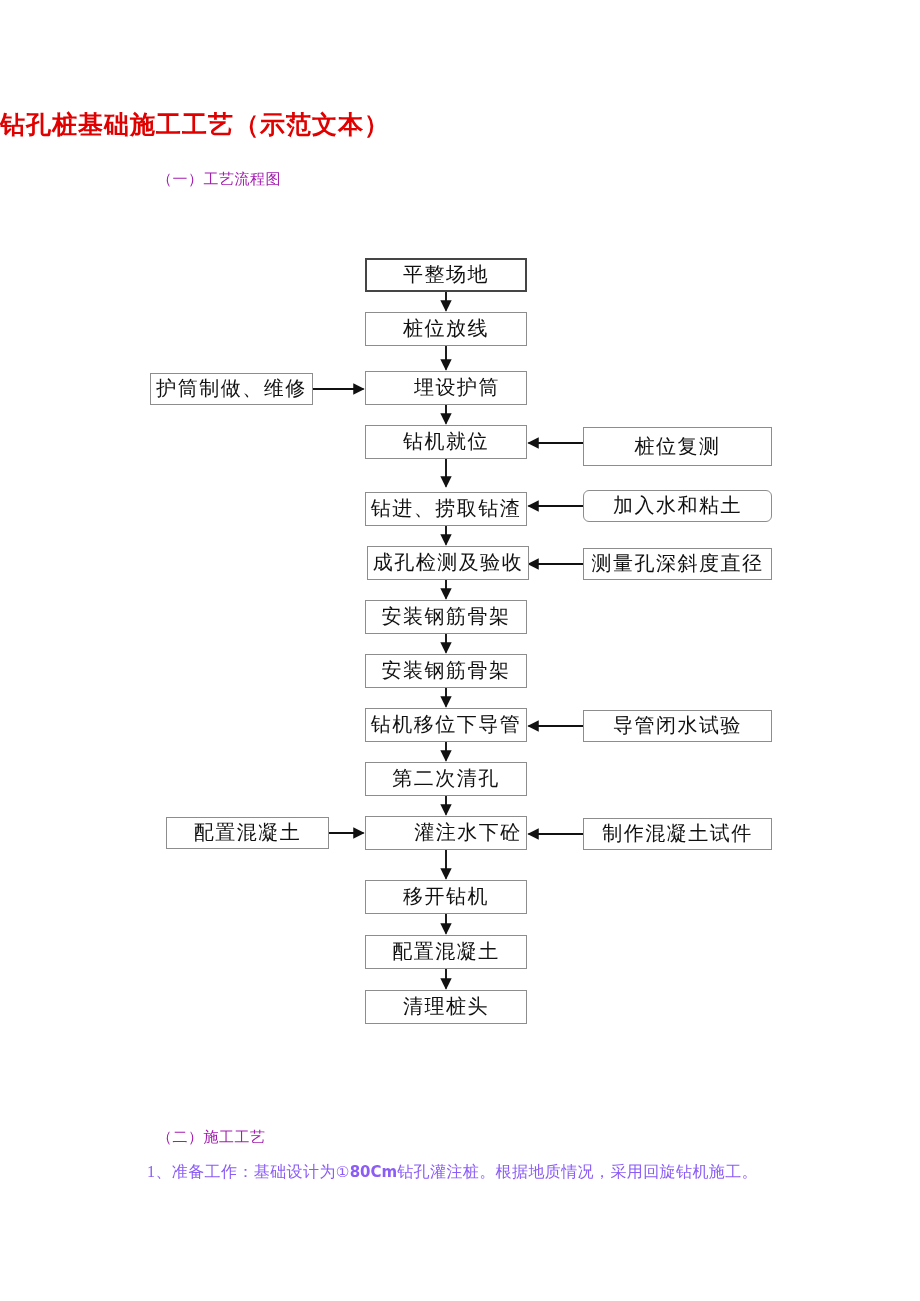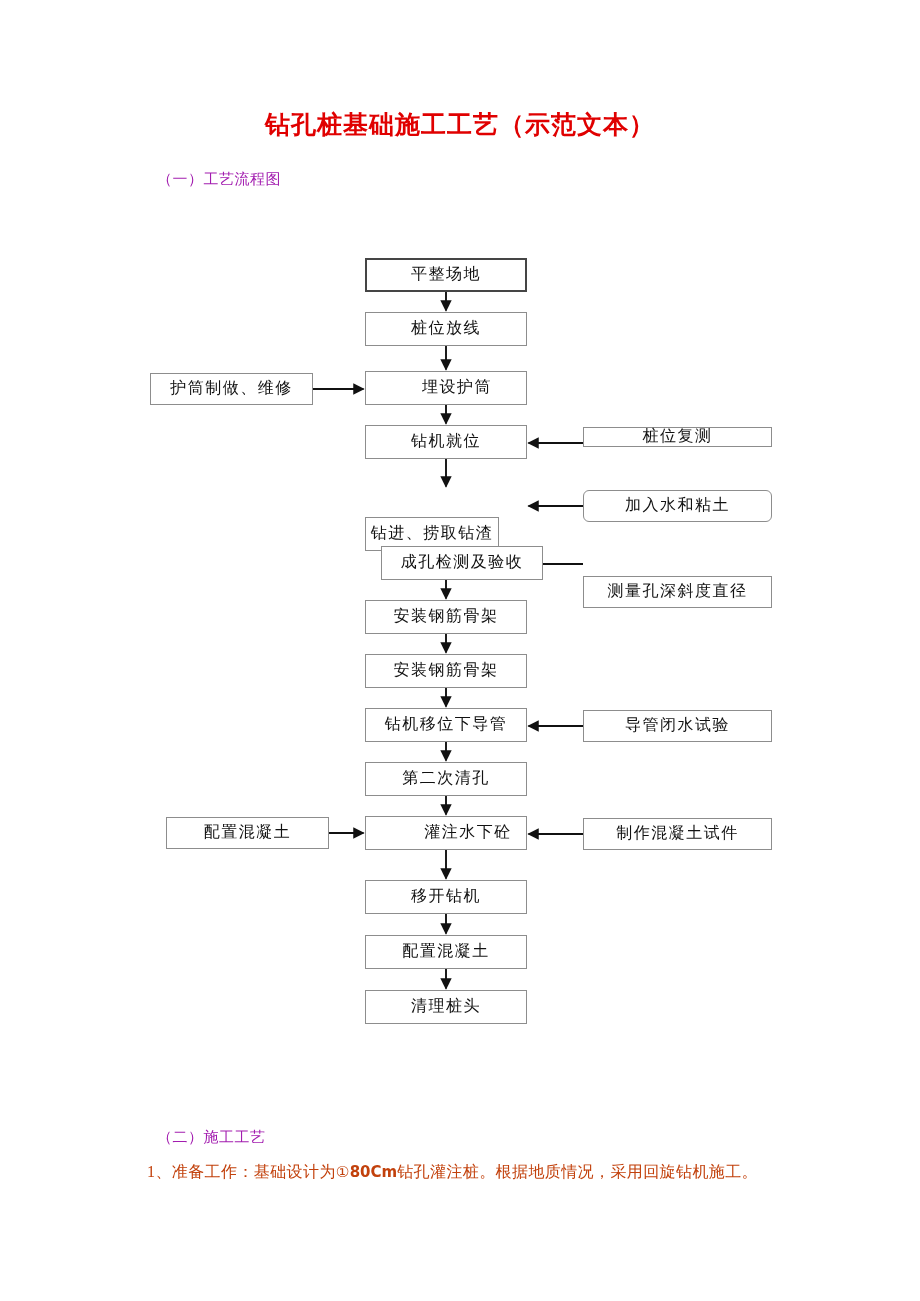--- a/index.html
+++ b/index.html
@@ -15,39 +15,39 @@
     color: #1a1a1a;
     overflow: hidden;
   }
 
   
   .doc-title {
     position: absolute;
     left: 0;
     top: 108px;
     width: 920px;
-    text-align: center;
+    text-align: left;
     font-size: 25px;
     font-weight: bold;
     letter-spacing: 1px;
     color: #e00000;
     font-family: "DejaVu Serif", "Liberation Serif", serif;
     white-space: nowrap;
   }
   .section-head {
     position: absolute;
     font-size: 15px;
     color: #a21caf;
     letter-spacing: 0.5px;
     white-space: nowrap;
   }
   .para {
     position: absolute;
     font-size: 16px;
-    color: #c2410c;
+    color: #8b5cf6;
     letter-spacing: 0.4px;
     white-space: nowrap;
   }
   .para .circled {
     font-family: "DejaVu Sans", sans-serif;
     font-size: 15px;
   }
   .para .latin {
     font-family: "DejaVu Sans", sans-serif;
     font-size: 15px;
@@ -65,21 +65,21 @@
     pointer-events: none;
   }
   .node {
     position: absolute;
     box-sizing: border-box;
     border: 1px solid #8d8d8d;
     background: #ffffff;
     display: flex;
     align-items: center;
     justify-content: center;
-    font-size: 16px;
+    font-size: 20px;
     letter-spacing: 1.5px;
     color: #111111;
     white-space: nowrap;
   }
   .node.strong {
     border: 2px solid #454545;
   }
   .node .node-label {
     display: block;
     line-height: 1;
@@ -129,24 +129,24 @@
     </div>
     <div class="node" style="left: 365px; top: 312px; width: 162px; height: 34px; border-color: rgb(141, 141, 141);">
       <span class="node-label">桩位放线</span>
     </div>
     <div class="node" style="left: 365px; top: 371px; width: 162px; height: 34px; border-color: rgb(141, 141, 141); padding-left: 22px;">
       <span class="node-label">埋设护筒</span>
     </div>
     <div class="node" style="left: 365px; top: 425px; width: 162px; height: 34px; border-color: rgb(141, 141, 141);">
       <span class="node-label">钻机就位</span>
     </div>
-    <div class="node" style="left: 365px; top: 517px; width: 134px; height: 34px; border-color: rgb(141, 141, 141);">
+    <div class="node" style="left: 365px; top: 492px; width: 162px; height: 34px; border-color: rgb(141, 141, 141);">
       <span class="node-label">钻进、捞取钻渣</span>
     </div>
-    <div class="node" style="left: 381px; top: 546px; width: 162px; height: 34px; border-color: rgb(141, 141, 141);">
+    <div class="node" style="left: 367px; top: 546px; width: 162px; height: 34px; border-color: rgb(141, 141, 141);">
       <span class="node-label">成孔检测及验收</span>
     </div>
     <div class="node" style="left: 365px; top: 600px; width: 162px; height: 34px; border-color: rgb(141, 141, 141);">
       <span class="node-label">安装钢筋骨架</span>
     </div>
     <div class="node" style="left: 365px; top: 654px; width: 162px; height: 34px; border-color: rgb(141, 141, 141);">
       <span class="node-label">安装钢筋骨架</span>
     </div>
     <div class="node" style="left: 365px; top: 708px; width: 162px; height: 34px; border-color: rgb(141, 141, 141);">
       <span class="node-label">钻机移位下导管</span>
@@ -165,27 +165,27 @@
     </div>
     <div class="node" style="left: 365px; top: 990px; width: 162px; height: 34px; border-color: rgb(141, 141, 141);">
       <span class="node-label">清理桩头</span>
     </div>
     <div class="node" style="left: 150px; top: 373px; width: 163px; height: 32px; border-color: rgb(141, 141, 141);">
       <span class="node-label">护筒制做、维修</span>
     </div>
     <div class="node" style="left: 150px; top: 817px; width: 163px; height: 32px; border-color: rgb(141, 141, 141); margin-left: 16px;">
       <span class="node-label">配置混凝土</span>
     </div>
-    <div class="node" style="left: 583px; top: 427px; width: 189px; height: 20px; border-color: rgb(141, 141, 141);">
+    <div class="node" style="left: 583px; top: 427px; width: 189px; height: 39px; border-color: rgb(141, 141, 141);">
       <span class="node-label">桩位复测</span>
     </div>
     <div class="node" style="left: 583px; top: 490px; width: 189px; height: 32px; border-color: rgb(141, 141, 141); border-radius: 6px;">
       <span class="node-label">加入水和粘土</span>
     </div>
-    <div class="node" style="left: 583px; top: 548px; width: 189px; height: 32px; border-color: rgb(141, 141, 141); margin-top: 28px;">
+    <div class="node" style="left: 583px; top: 548px; width: 189px; height: 32px; border-color: rgb(141, 141, 141);">
       <span class="node-label">测量孔深斜度直径</span>
     </div>
     <div class="node" style="left: 583px; top: 710px; width: 189px; height: 32px; border-color: rgb(141, 141, 141);">
       <span class="node-label">导管闭水试验</span>
     </div>
     <div class="node" style="left: 583px; top: 818px; width: 189px; height: 32px; border-color: rgb(141, 141, 141);">
       <span class="node-label">制作混凝土试件</span>
     </div>
   </div>
 

